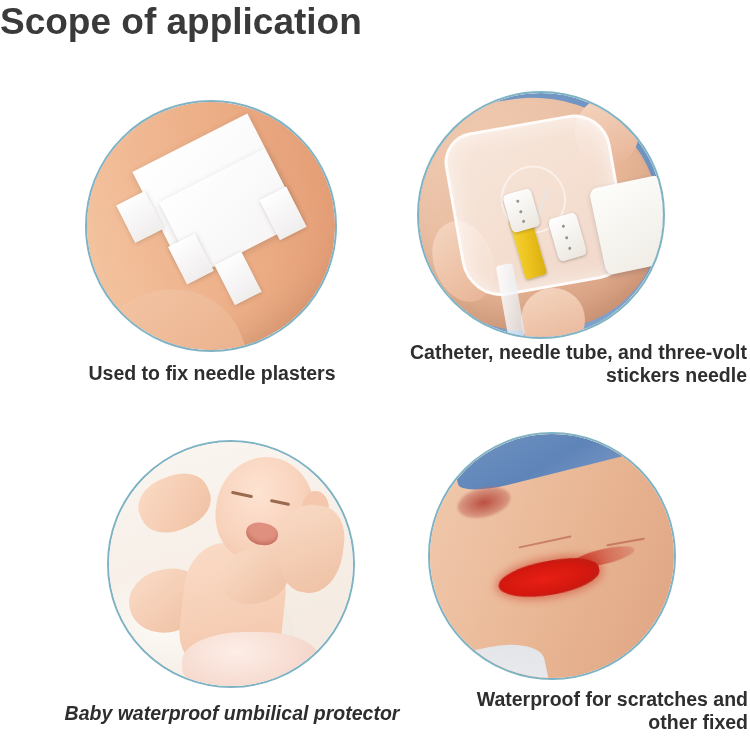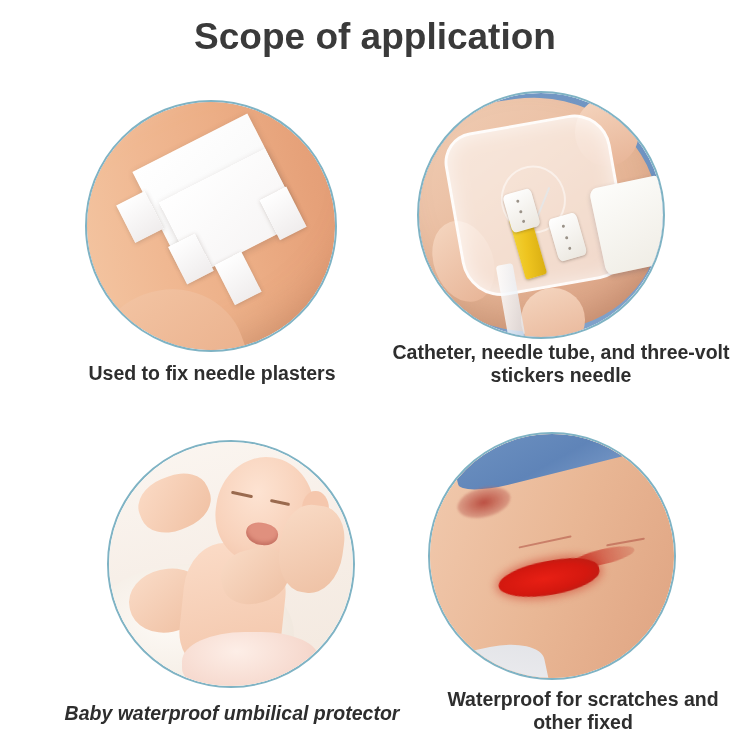--- a/index.html
+++ b/index.html
@@ -17,24 +17,24 @@
 
   #page-root {
     position: relative;
     width: 750px;
     height: 750px;
   }
 
   
   .page-title {
     position: absolute;
-    top: 15px;
+    top: 0;
     left: 0;
     width: 750px;
-    text-align: center;
+    text-align: left;
     font-size: 37px;
     font-weight: bold;
     color: #3a3a3a;
     letter-spacing: 0px;
     line-height: 1.2;
   }
 
   
   .panel {
     position: absolute;
@@ -399,21 +399,21 @@
           <div class="clip-dot" style="left:40%; top:48%;"></div>
           <div class="clip-dot" style="left:40%; top:74%;"></div>
         </div>
         <div class="clip clip-2">
           <div class="clip-dot" style="left:40%; top:20%;"></div>
           <div class="clip-dot" style="left:40%; top:48%;"></div>
           <div class="clip-dot" style="left:40%; top:74%;"></div>
         </div>
       </div>
     </div>
-    <div class="caption" style="left:375px; top:341px; width:372px;">
+    <div class="caption" style="left:375px; top:341px; width:372px;text-align:right;">
       <div>Catheter, needle tube, and three-volt</div>
       <div>stickers needle</div>
     </div>
   </div>
 
   <div class="panel">
     <div class="photo-circle" id="photo-3" style="left:107px; top:440px; width:248px; height:248px;">
       <div class="photo-inner">
         <div class="bg"></div>
         <div class="water"></div>
@@ -440,19 +440,19 @@
         <div class="skin"></div>
         <div class="cloth-top"></div>
         <div class="cloth-bottom"></div>
         <div class="wound-small"></div>
         <div class="scratch s1"></div>
         <div class="scratch s2"></div>
         <div class="wound-tail"></div>
         <div class="wound-main"></div>
       </div>
     </div>
-    <div class="caption" style="left:418px; top:688px; width:330px;">
+    <div class="caption" style="left:418px; top:688px; width:330px;text-align:right;">
       <div>Waterproof for scratches and</div>
       <div>other fixed</div>
     </div>
   </div>
 
 </div>
 
 </body></html>

